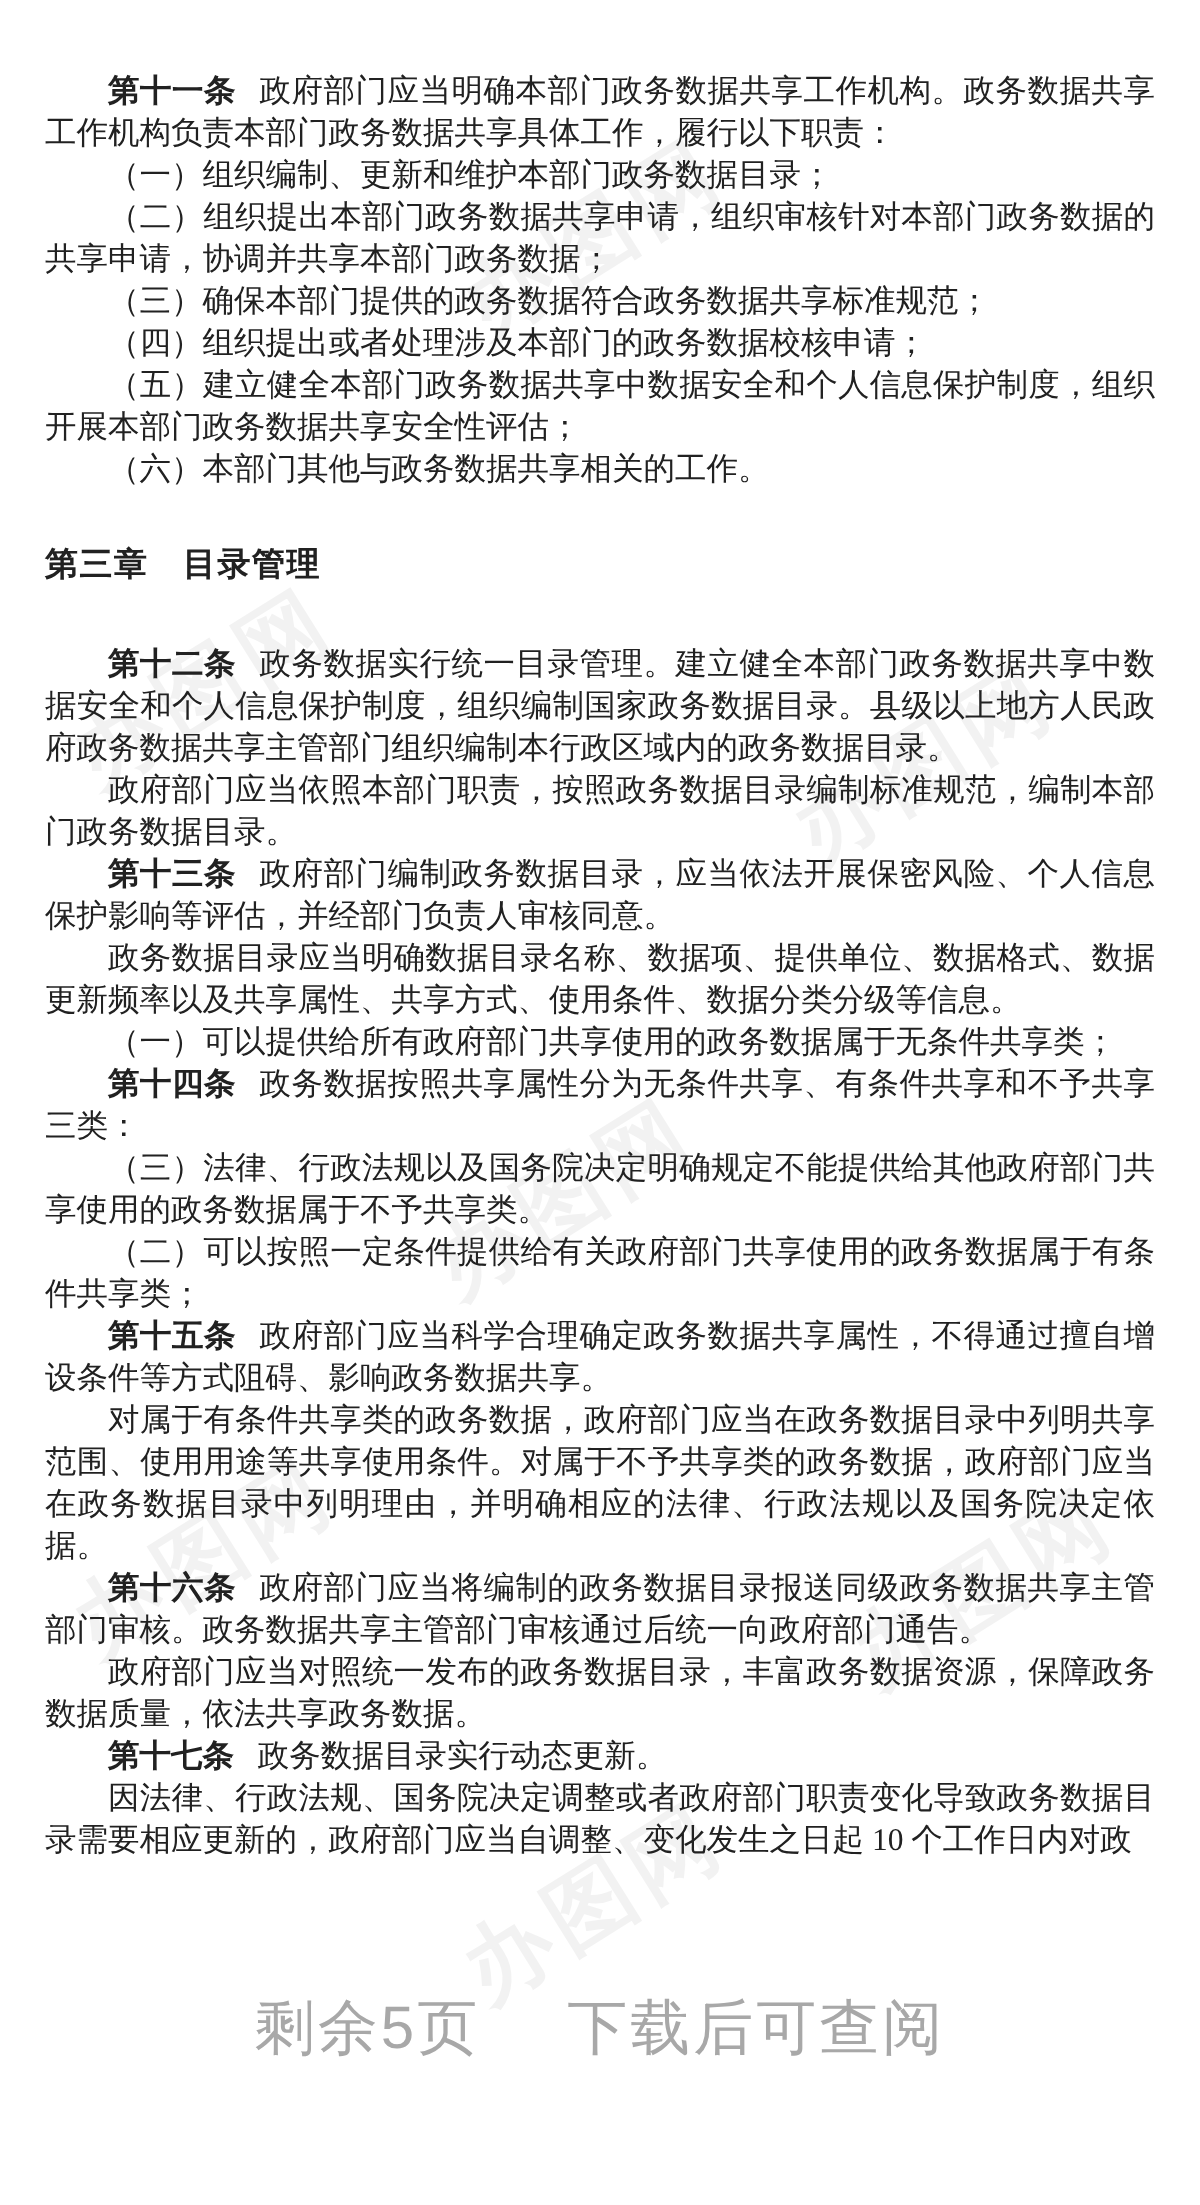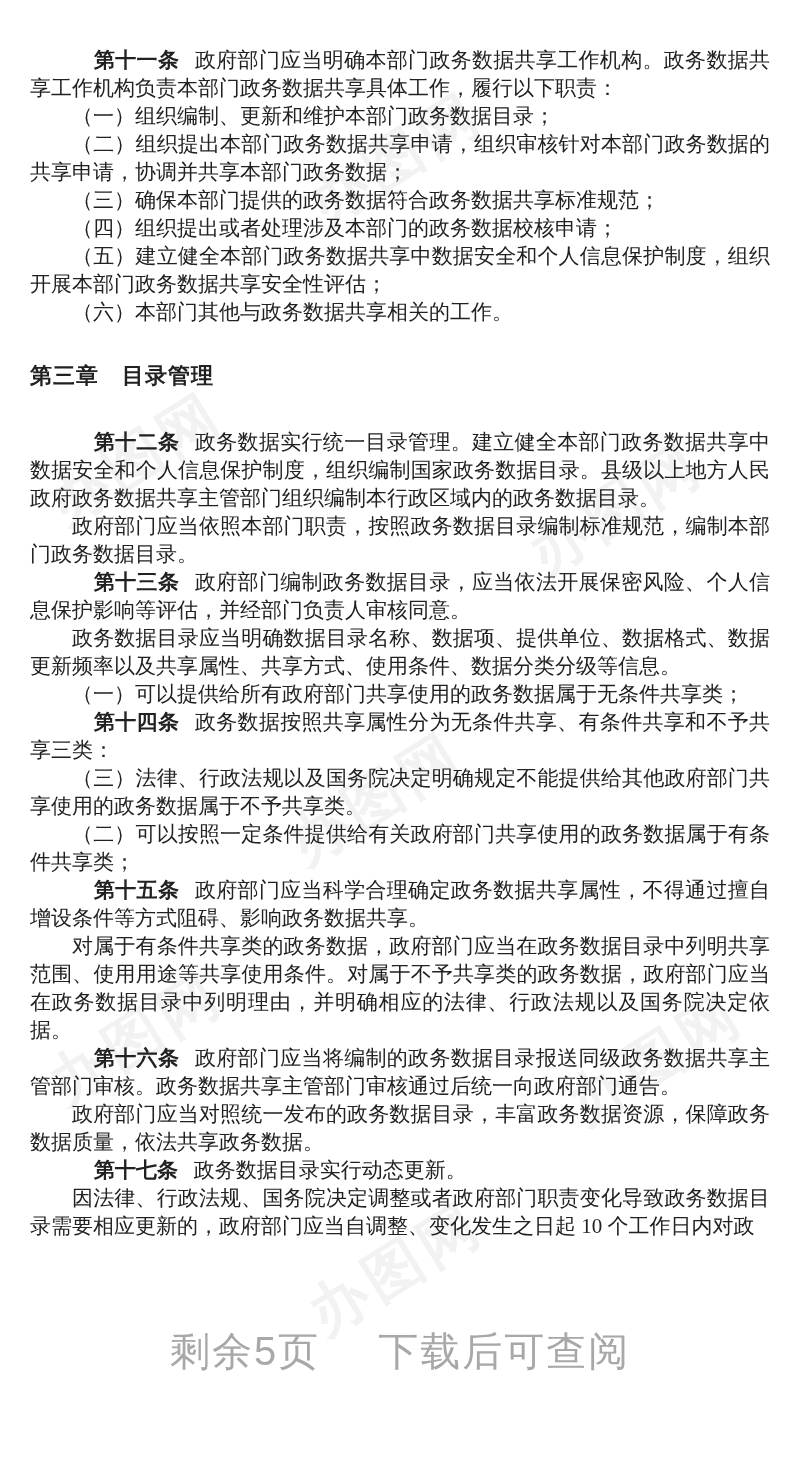--- a/index.html
+++ b/index.html
@@ -24,21 +24,20 @@
     line-height: 28px;
     text-align: justify;
   }
   .para {
     margin: 0;
     text-indent: 2em;
   }
   .lead {
     font-weight: bold;
     padding-right: 0.75em;
-    margin-left: 22px;
   }
   .chapter {
     margin: 36px 0 38px 0;
     text-indent: 0;
     font-size: 22px;
     font-weight: bold;
     letter-spacing: 1px;
   }
   .footer {
     position: relative;

